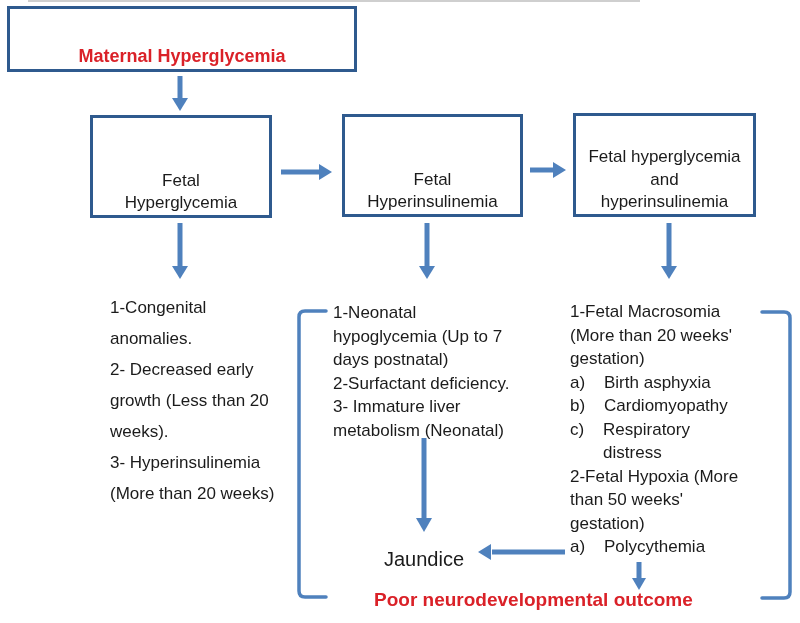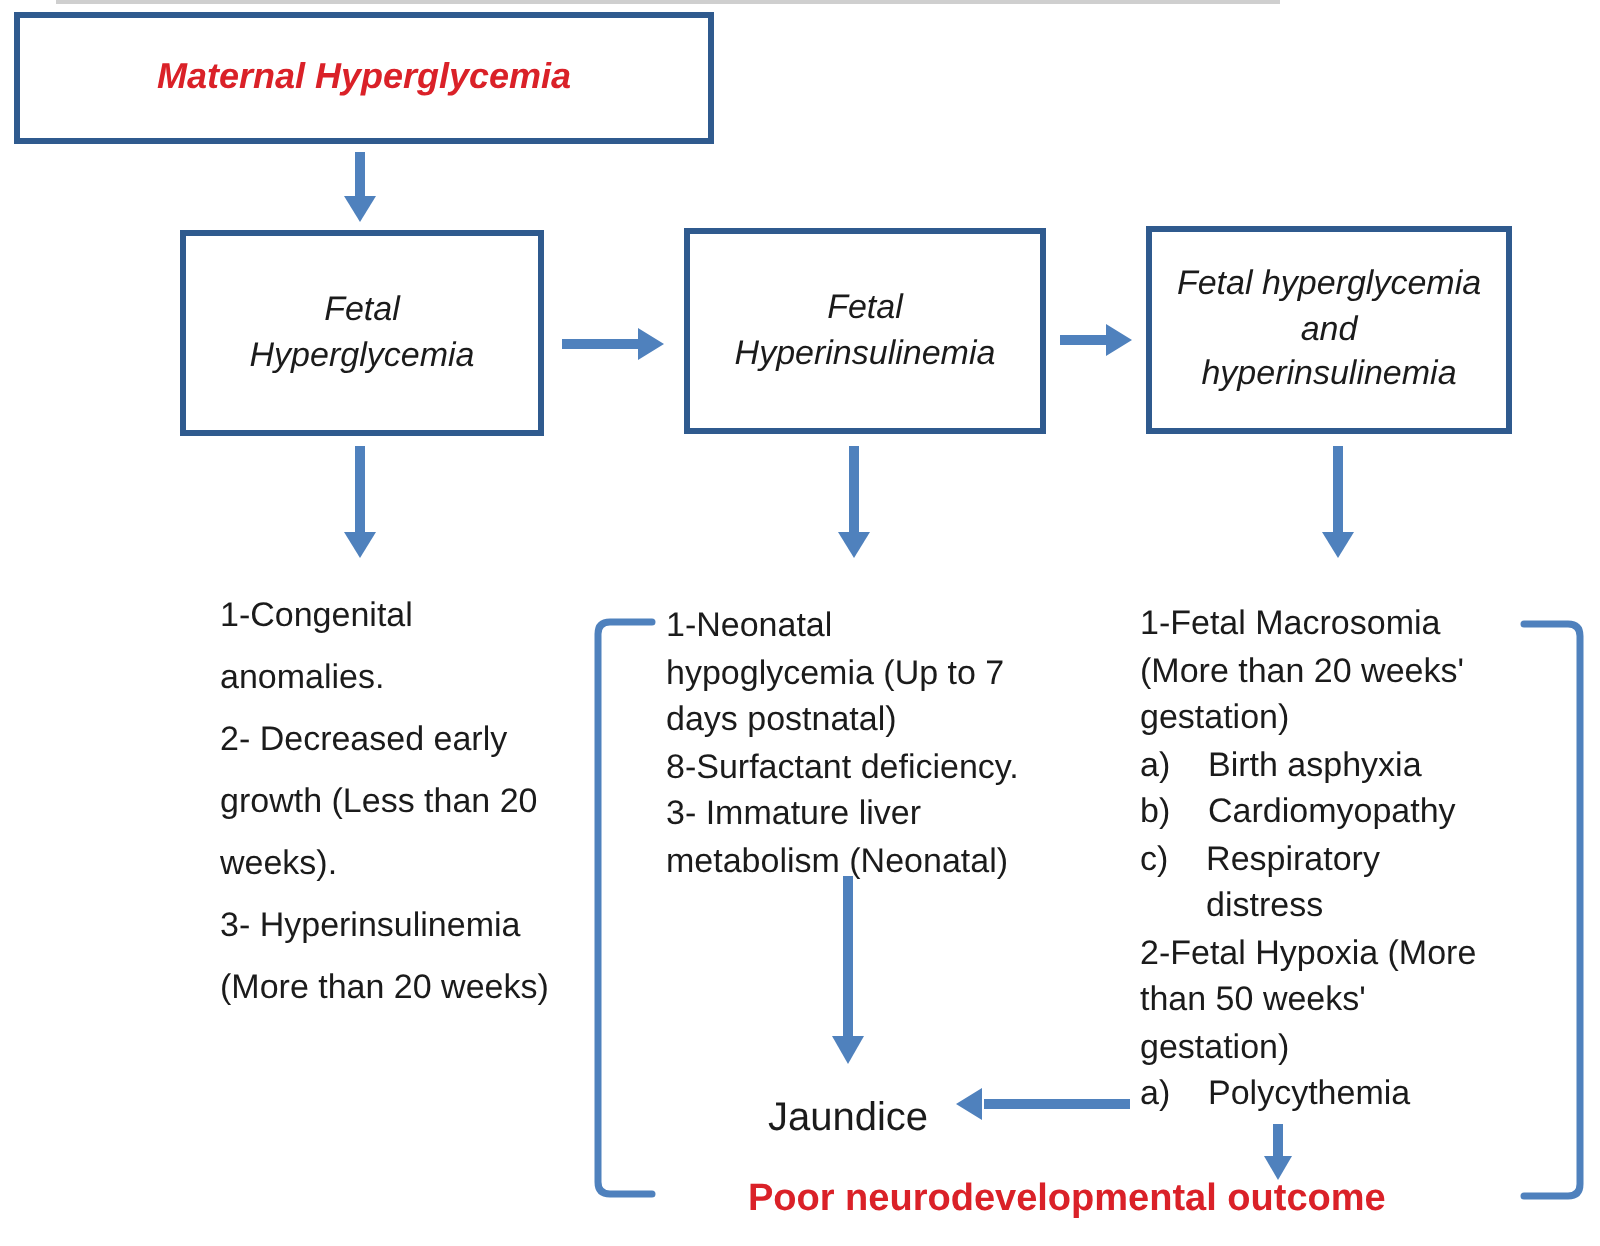--- a/index.html
+++ b/index.html
@@ -14,24 +14,23 @@
     width:800px;height:623px;
     background:#ffffff;
     font-family:"Liberation Sans","DejaVu Sans",sans-serif;
     color:var(--text);
     overflow:hidden;
   }
   .box{
     position:absolute;
     border:3px solid var(--box_border);
     background:#ffffff;
-    display:flex;align-items:center;justify-content:center;
+    display:flex;align-items:flex-end;justify-content:center;
     text-align:center;
     box-sizing:border-box;
-    font-style:italic;
   }
   .box .label{
     white-space:pre-line;
     font-size:17px;
     line-height:1.33;
     color:var(--text);
   }
   #box-maternal .label{
     color:var(--red);
     font-weight:bold;
@@ -98,21 +97,21 @@
 anomalies.
 2- Decreased early
 growth (Less than 20
 weeks).
 3- Hyperinsulinemia
 (More than 20 weeks)</div>
 
   <div class="list" id="list-middle" style="left:333px;top:301px;">1-Neonatal
 hypoglycemia (Up to 7
 days postnatal)
-8-Surfactant deficiency.
+2-Surfactant deficiency.
 3- Immature liver
 metabolism (Neonatal)</div>
 
   <div class="list" id="list-right" style="left:570px;top:300px;">1-Fetal Macrosomia
 (More than 20 weeks'
 gestation)
 a)    Birth asphyxia
 b)    Cardiomyopathy
 c)    Respiratory
        distress

